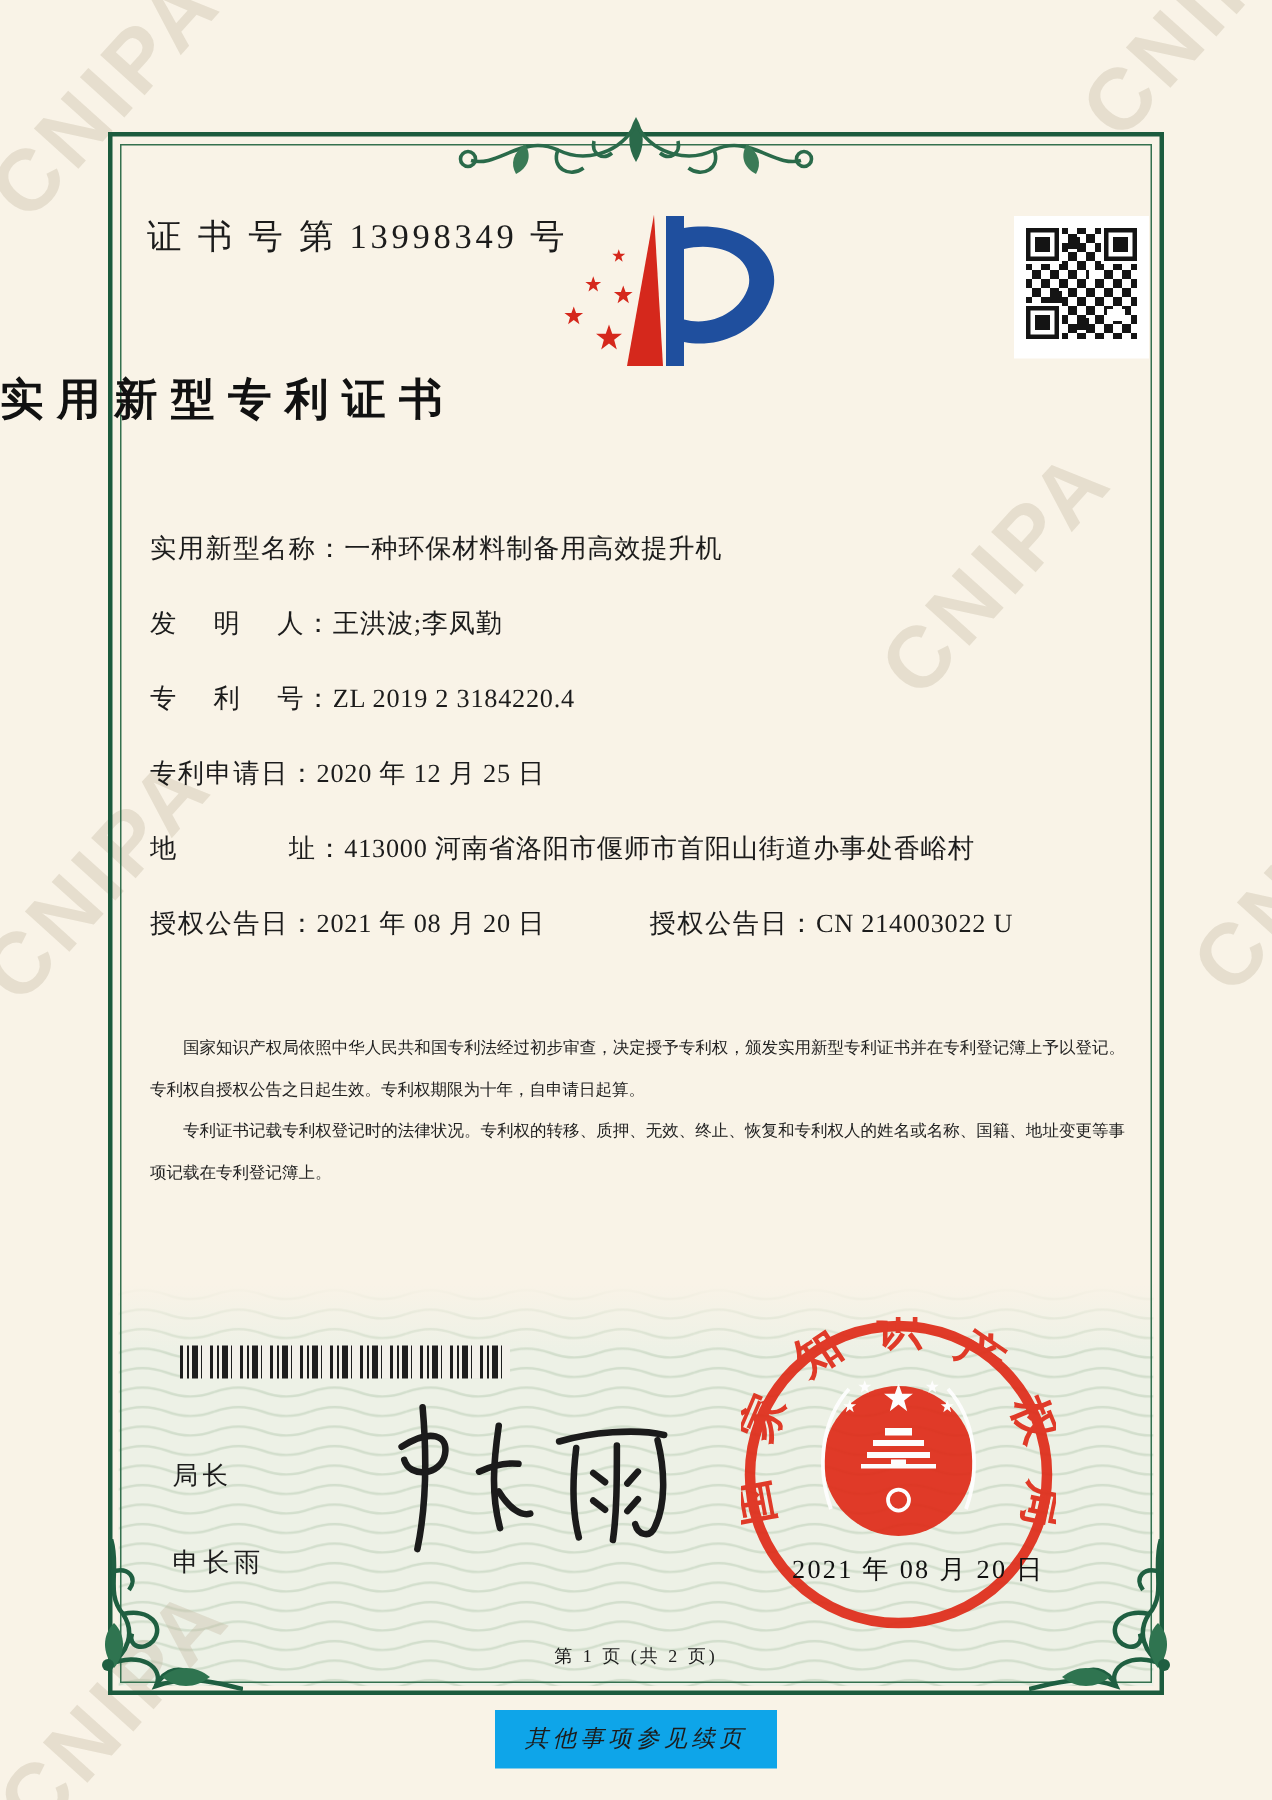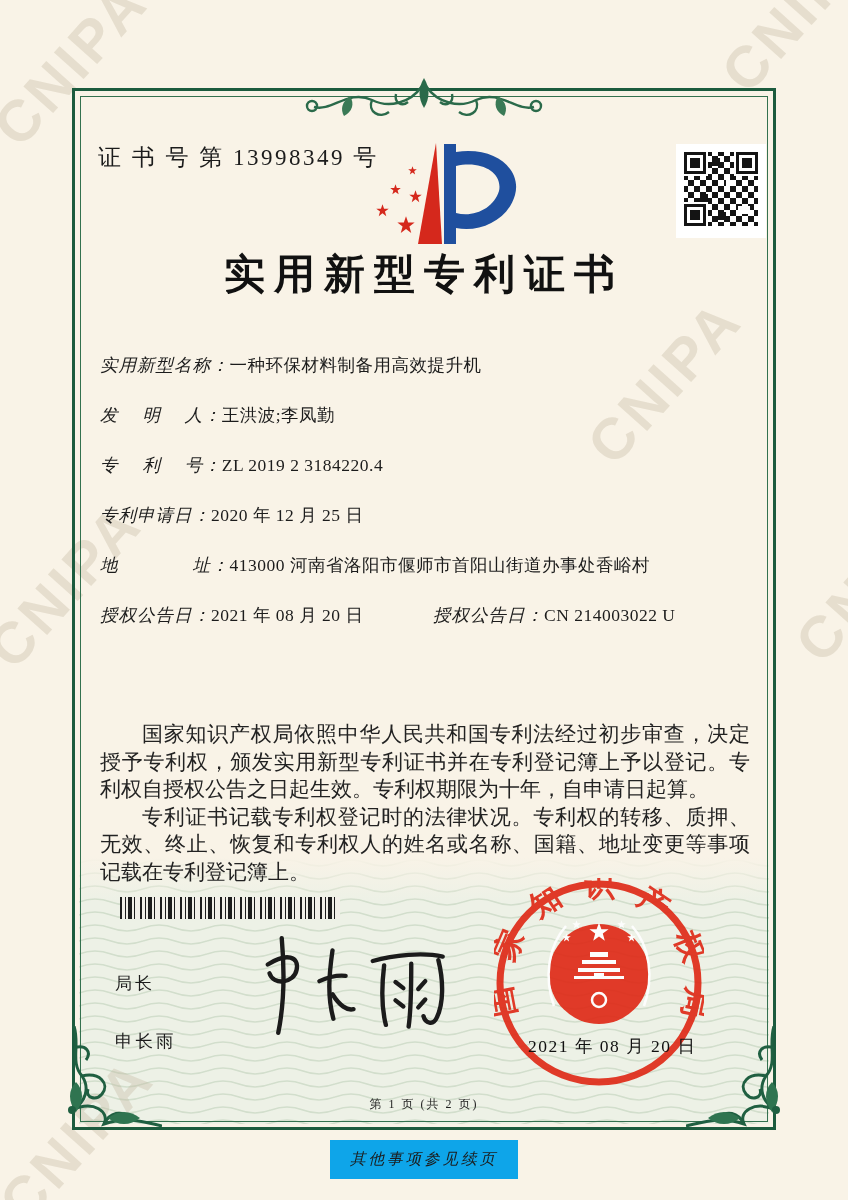--- a/index.html
+++ b/index.html
@@ -24,31 +24,31 @@
   
   .frame-outer { position:absolute; left:72px; top:88px; width:704px; height:1042px;
     border:3px solid #1c5b3e; z-index:2; pointer-events:none; }
   .frame-inner { position:absolute; left:80px; top:96px; width:688px; height:1026px;
     border:1px solid #34714f; z-index:2; pointer-events:none; }
   .ornament { position:absolute; z-index:3; pointer-events:none; }
   
   .cert-no { position:absolute; left:98px; top:142px; font-size:23px; letter-spacing:2.5px; z-index:3; }
   .logo { position:absolute; left:352px; top:140px; z-index:3; }
   .qr-box { position:absolute; left:676px; top:144px; background:#ffffff; padding:6px; z-index:3; }
-  .title { position:absolute; left:0; top:247px; width:100%; text-align:center;
-    font-size:41px; font-weight:bold; letter-spacing:9px; color:#111; z-index:3; }
+  .title { position:absolute; left:0; top:247px; width:100%; 
+    font-size:29px; font-weight:bold; letter-spacing:9px; color:#111; z-index:3; }
   
   .fields { position:absolute; left:100px; top:352px; width:650px; z-index:3; }
   .frow { position:relative; height:50px; font-size:17.5px; line-height:27px; }
-  .flabel { white-space:pre; letter-spacing:1px;font-style:italic; }
+  .flabel { white-space:pre; letter-spacing:1px; }
   .fvalue { letter-spacing:0.5px; }
   .fpair2 { position:absolute; left:333px; top:0; white-space:nowrap; }
   
-  .body-text { position:absolute; left:100px; top:722px; width:650px; z-index:3;
-    font-size:21px; line-height:27.5px; text-align:justify; color:#222;font-family:Liberation Mono, monospace; }
+  .body-text { position:absolute; left:100px; top:686px; width:650px; z-index:3;
+    font-size:11px; line-height:27.5px; text-align:justify; color:#222; }
   .body-text p { text-indent:2em; }
   
   .barcode { position:absolute; left:120px; top:897px; width:220px; height:22px; z-index:3;
     background-color:#f2f0e9;
     background-image:repeating-linear-gradient(90deg,
       #1d1d1d 0 2px, transparent 2px 5px,
       #1d1d1d 5px 6px, transparent 6px 8px,
       #1d1d1d 8px 12px, transparent 12px 14px,
       #1d1d1d 14px 15px, transparent 15px 20px);
   }

